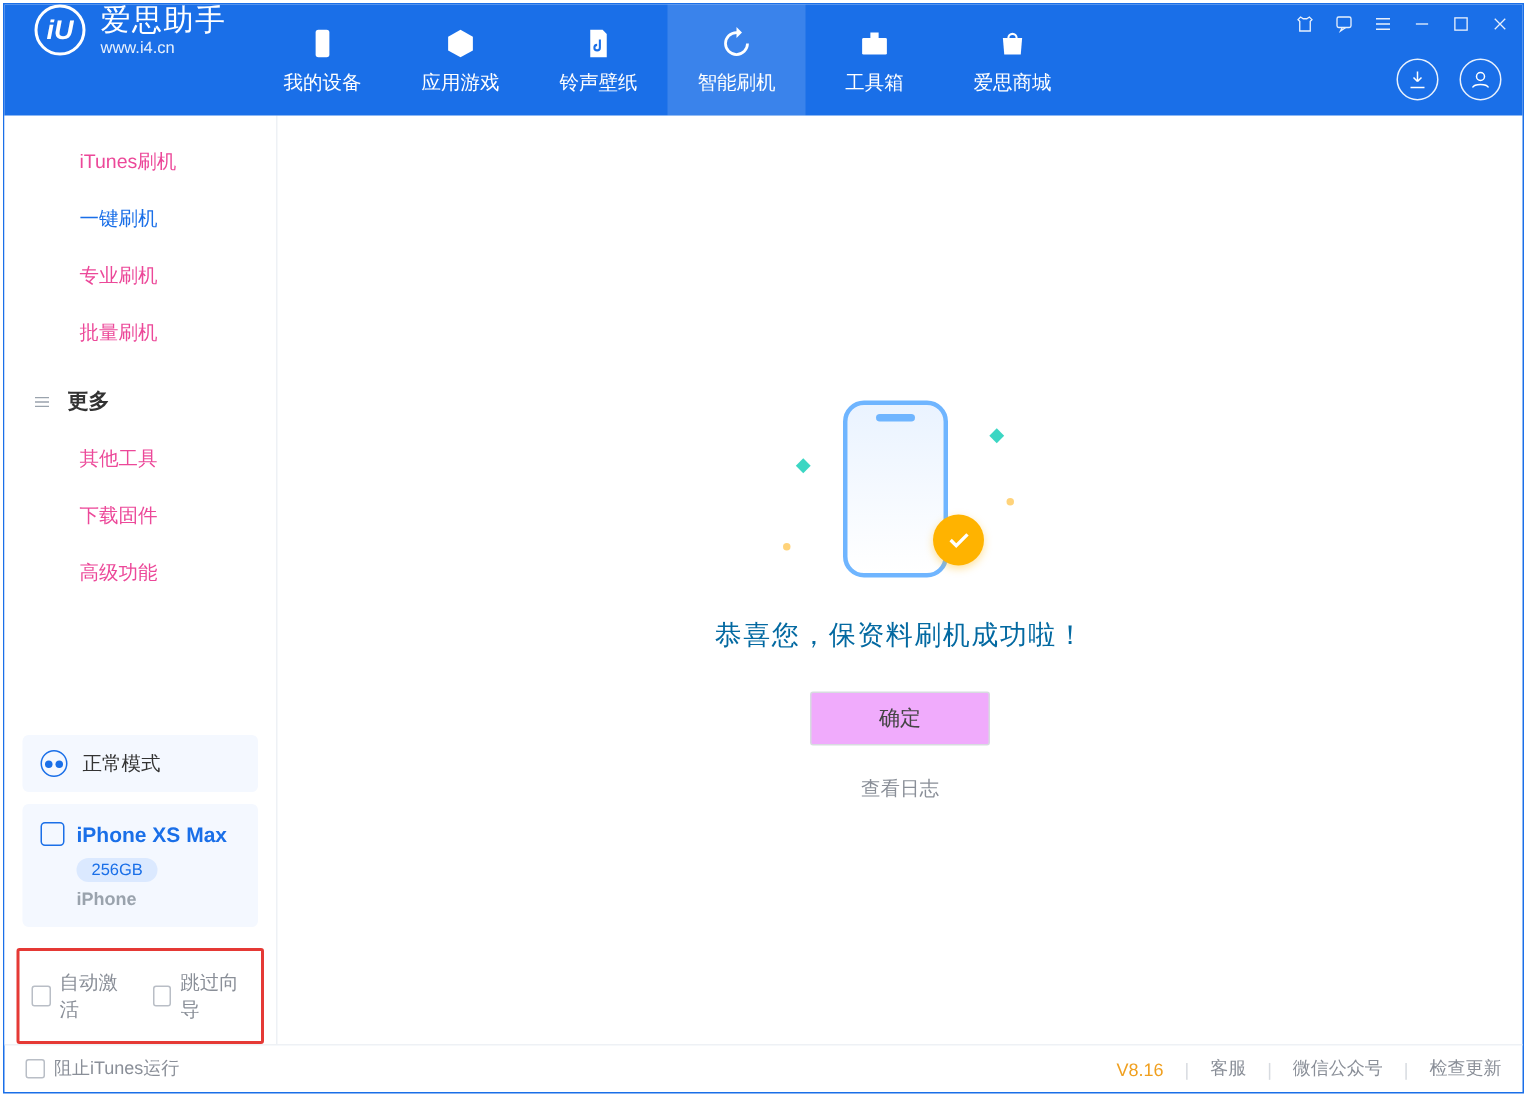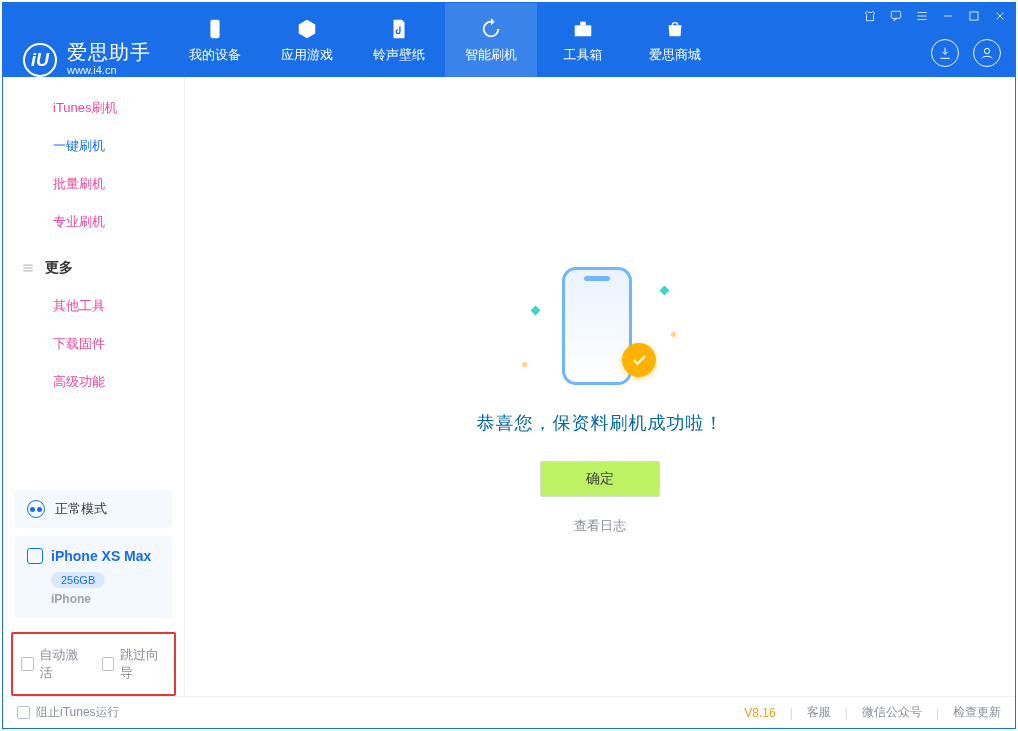--- a/index.html
+++ b/index.html
@@ -1,21 +1,21 @@
 <!DOCTYPE html>
 <html><head>
 <meta charset="utf-8">
 <style>
 * { margin: 0; padding: 0; box-sizing: border-box; font-family: "Microsoft YaHei", Arial, sans-serif; }
 body { background: #fff; width: 1018px; height: 731px; overflow: hidden; position: relative; }
 .window { width: 1014px; height: 727px; margin: 2px; border: 1px solid #1a6fe8; display: flex; flex-direction: column; background: #fff; }
 
 
 .topbar { height: 74px; background: linear-gradient(#1a6fe8,#1a6fe8); color: #fff; display: flex; align-items: stretch; position: relative; }
-.logo-area { display: flex; align-items: flex-end; padding: 0 18px 0 20px; gap: 10px; }
+.logo-area { display: flex; align-items: flex-start; padding: 0 18px 0 20px; gap: 10px; }
 .logo-mark { width: 34px; height: 34px; border: 2px solid #fff; border-radius: 50%; display: flex; align-items: center; justify-content: center; font-weight: bold; font-style: italic; font-size: 18px; }
 .logo-text { line-height: 1.15; }
 .logo-title { font-size: 20px; font-weight: 500; letter-spacing: 1px; }
 .logo-sub { font-size: 11px; opacity: .9; }
 .tabs { display: flex; align-items: stretch; }
 .tab { width: 92px; display: flex; flex-direction: column; align-items: center; justify-content: center; gap: 4px; font-size: 13px; cursor: pointer; position: relative; }
 .tab.active { background: rgba(255,255,255,0.14); }
 .tab-icon { width: 26px; height: 26px; display: flex; align-items: center; justify-content: center; }
 .tab-icon svg { fill: #fff; }
 .win-controls { position: absolute; right: 6px; top: 4px; display: flex; gap: 8px; align-items: center; }
@@ -55,21 +55,21 @@
 .phone { position:absolute; left:22px; top:0; width:70px; height:118px; border:3px solid #6fb5ff; border-radius:14px; background: linear-gradient(#eaf3ff,#fff); }
 .phone::before { content:""; position:absolute; left:50%; top:6px; transform:translateX(-50%); width:26px; height:5px; background:#6fb5ff; border-radius:3px; }
 .badge-check { position:absolute; right:4px; bottom:10px; width:34px; height:34px; background:#ffb300; border-radius:50%; display:flex; align-items:center; justify-content:center; box-shadow: 0 2px 6px rgba(255,179,0,.4); }
 .badge-check svg { stroke:#fff; fill:none; stroke-width:3; }
 .spark { position:absolute; width:7px; height:7px; background:#3cd6c3; transform:rotate(45deg); }
 .s1 { left:-8px; top:40px; } .s2 { right:-8px; top:20px; }
 .dot { position:absolute; width:5px; height:5px; border-radius:50%; background:#ffd37a; }
 .d1 { left:-18px; bottom:20px; } .d2 { right:-16px; bottom:50px; }
 
 .success-text { margin-top: 24px; font-size: 18px; color: #0369a1; letter-spacing: 1px; }
-.ok-btn { margin-top: 26px; width: 120px; height: 36px; border:1px solid #d7dbe0; background:#bef264; color:#444; font-size:14px; cursor:pointer; border-radius:2px; }
+.ok-btn { margin-top: 26px; width: 120px; height: 36px; border:1px solid #d7dbe0; background:#f0abfc; color:#444; font-size:14px; cursor:pointer; border-radius:2px; }
 .view-log { margin-top: 20px; font-size: 13px; color:#8a8f98; cursor:pointer; }
 
 
 .statusbar { height: 32px; border-top: 1px solid #eef1f5; display:flex; align-items:center; padding: 0 14px; font-size:12px; color:#8a8f98; }
 .statusbar .left { display:flex; align-items:center; gap:6px; }
 .statusbar .left .cb { width:13px; height:13px; border:1px solid #b9bec6; border-radius:2px; }
 .statusbar .right { margin-left:auto; display:flex; align-items:center; gap:14px; }
 .statusbar .right .sep { color:#d7dbe0; }
 .statusbar .right .lk { cursor:pointer; }
 </style>
@@ -187,22 +187,22 @@
           </svg>
         </span>
     </div>
   </div>
 
   <div class="body">
     <div class="sidebar">
       <div class="side-scroll">
         <div class="side-item">iTunes刷机</div>
         <div class="side-item active">一键刷机</div>
+        <div class="side-item">专业刷机</div>
         <div class="side-item">批量刷机</div>
-        <div class="side-item">专业刷机</div>
 
         <div class="side-group-title" style="margin-top:8px;">
           <span class="gi">
               <svg viewBox="0 0 24 24" width="14" height="14">
                 <path d="M4 7h16M4 12h16M4 17h16" stroke="#9aa3ad" stroke-width="1.5"></path>
               </svg>
             </span>
           <span>更多</span>
         </div>
         <div class="side-item">其他工具</div>

